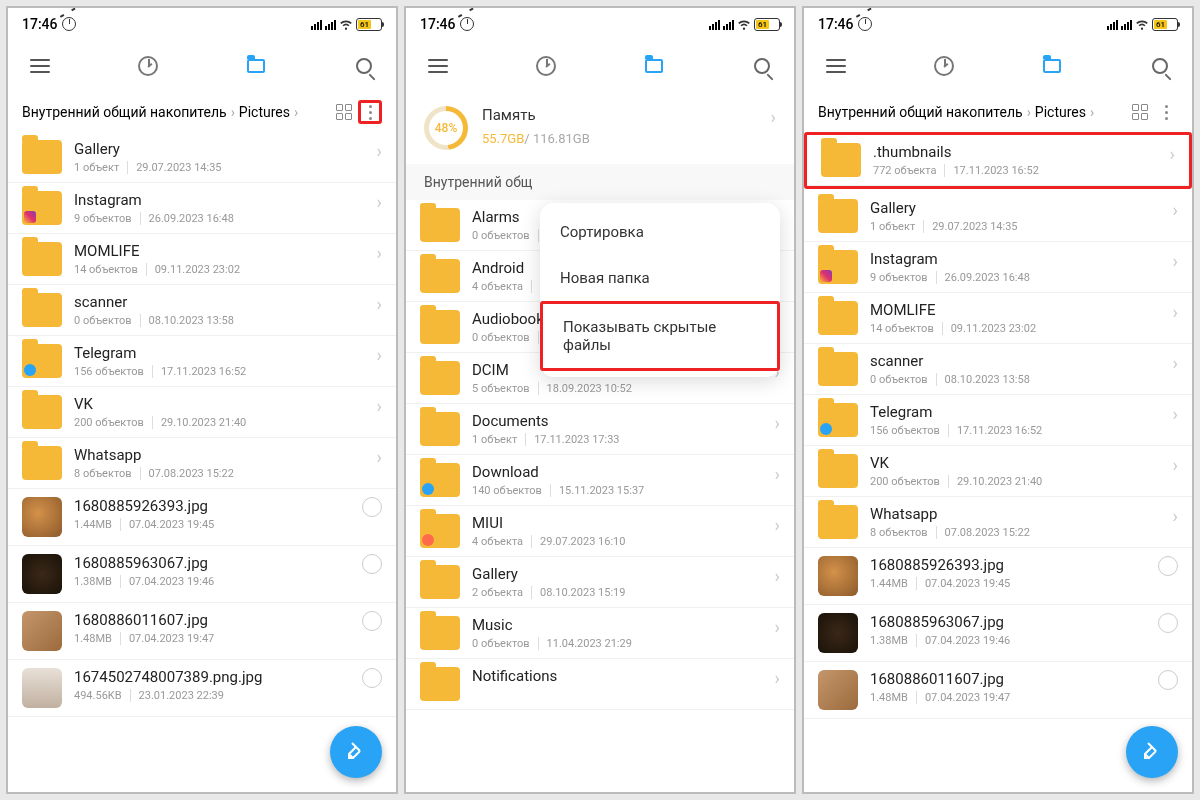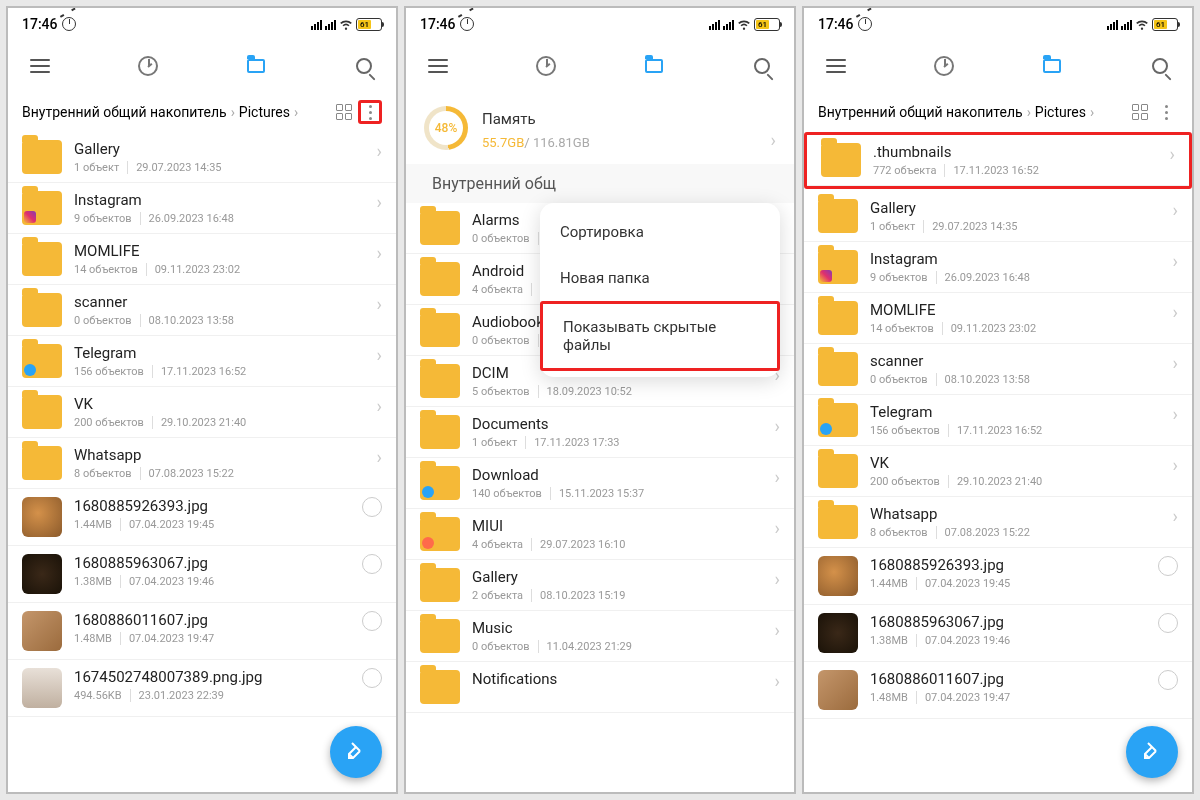--- a/index.html
+++ b/index.html
@@ -47,27 +47,27 @@
 .thumb.p3{background:linear-gradient(135deg,#c4966b,#9b6b3d)}
 .thumb.p4{background:linear-gradient(180deg,#e8e0d8,#c0b0a0)}
 .info{flex:1;min-width:0}
 .nm{font-size:15px;color:#222;margin-bottom:3px}
 .meta{font-size:11px;color:#999;display:flex;gap:8px}
 .meta span:first-child{border-right:1px solid #ddd;padding-right:8px}
 .chev{color:#ccc;font-size:18px;flex-shrink:0}
 .circ{width:20px;height:20px;border:1.5px solid #ccc;border-radius:50%;flex-shrink:0}
 .fab{position:absolute;right:14px;bottom:14px;width:52px;height:52px;background:#29a3f5;border-radius:50%;display:flex;align-items:center;justify-content:center;box-shadow:0 3px 8px rgba(0,0,0,0.3)}
 .fab svg{width:24px;height:24px}
-.storage{display:flex;align-items:flex-end;gap:14px;padding:14px 18px}
+.storage{display:flex;align-items:flex-start;gap:14px;padding:14px 18px}
 .ring{width:44px;height:44px;border-radius:50%;background:conic-gradient(#f5b937 0 48%,#f0e4c8 48% 100%);display:flex;align-items:center;justify-content:center;position:relative}
 .ring::before{content:'';position:absolute;width:34px;height:34px;background:#fff;border-radius:50%}
 .ring span{position:relative;font-size:12px;color:#f5b937;font-weight:500}
 .stor-t{font-size:15px;color:#333;margin-bottom:7px}
 .stor-m{font-size:13px}.stor-m .u{color:#f5b937}.stor-m .t{color:#aaa}
-.sect{background:#f8f8f8;padding:10px 26px;font-size:16px;color:#555}
+.sect{background:#f8f8f8;padding:10px 18px;font-size:14px;color:#555}
 .menu{position:absolute;top:195px;right:14px;width:240px;background:#fff;border-radius:14px;box-shadow:0 4px 20px rgba(0,0,0,0.15);z-index:10;padding:6px 0}
 .mitem{padding:14px 20px;font-size:15px;color:#333}
 .redbox-row{margin:0 0 2px 0}
 .alarm-ic{width:14px;height:14px;border:1.5px solid #333;border-radius:50%;position:relative;display:inline-block;vertical-align:-2px}
 .alarm-ic::before{content:'';position:absolute;left:50%;top:10%;width:1.5px;height:5px;background:#333}
 .alarm-ic::after{content:'';position:absolute;left:-3px;top:-3px;width:4px;height:1.5px;background:#333;transform:rotate(-30deg);box-shadow:13px 0 0 #333}
 </style>
 </head>
 <body>
 

